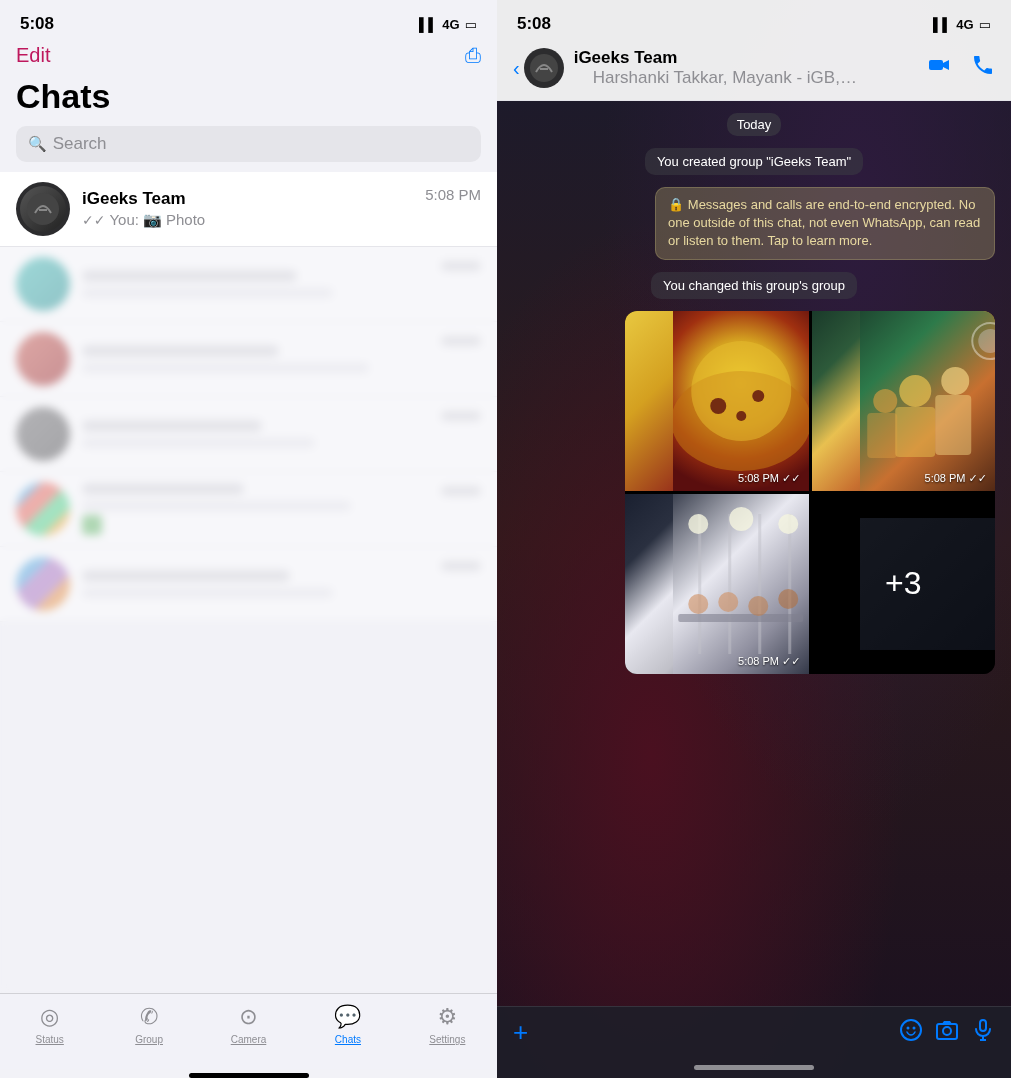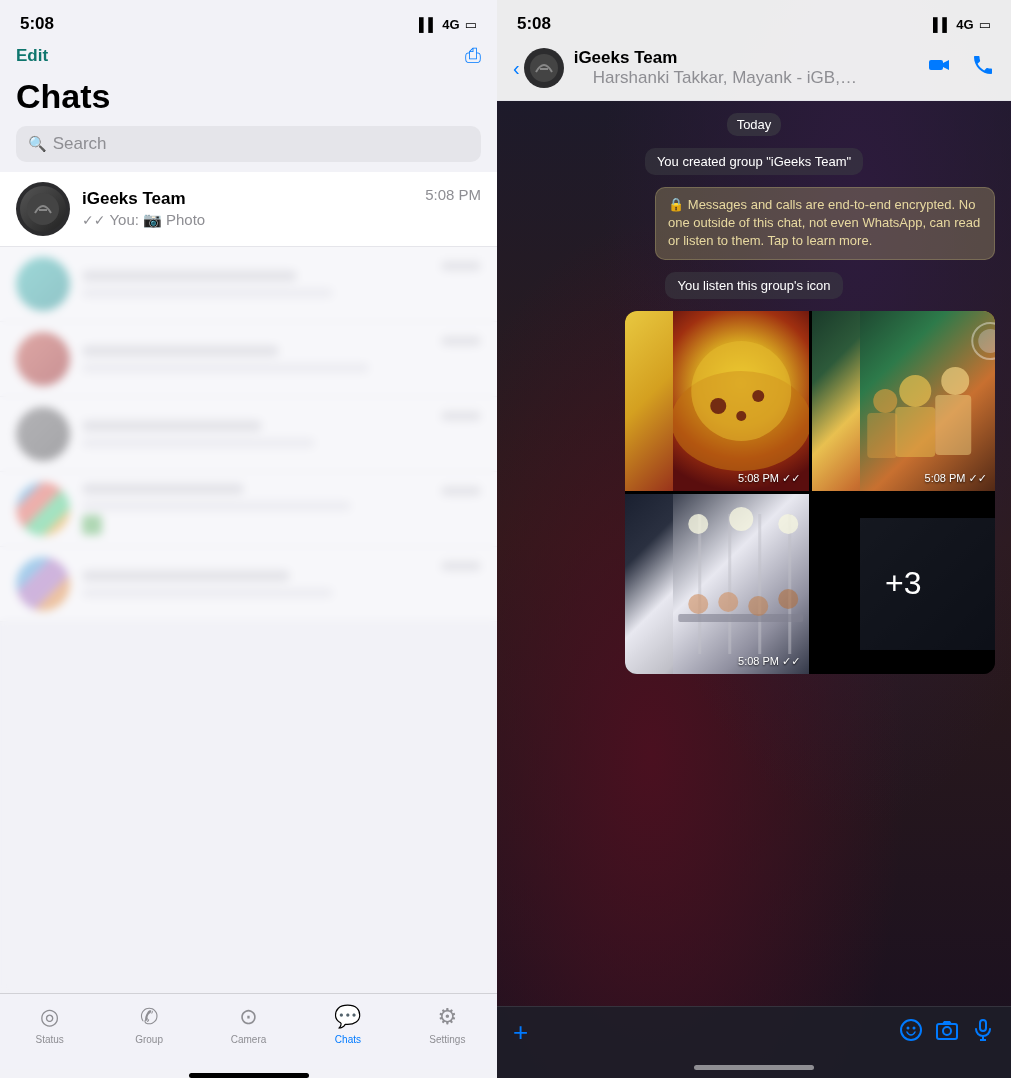--- a/index.html
+++ b/index.html
@@ -43,23 +43,23 @@
     .battery-icon { font-size: 13px; color: #000; }
 
     .top-bar {
       display: flex;
       justify-content: space-between;
       align-items: center;
       padding: 4px 16px 6px;
       background: #f2f2f7;
     }
     .edit-btn {
-      color: #0f766e;
-      font-size: 17px;
-      font-weight: 700;
+      color: #be185d;
+      font-size: 20px;
+      font-weight: 400;
     }
     .compose-icon {
       color: #007aff;
       font-size: 20px;
     }
 
     .chats-title {
       padding: 4px 16px 10px;
       font-size: 34px;
       font-weight: 700;
@@ -209,21 +209,21 @@
     }
     .nav-item {
       display: flex;
       flex-direction: column;
       align-items: center;
       gap: 4px;
       flex: 1;
     }
     .nav-icon { font-size: 22px; color: #8e8e93; }
     .nav-icon.active { color: #007aff; }
-    .nav-label { font-size: 10px; color: #8e8e93; }
+    .nav-label { font-size: 10px; color: #8e8e93; text-decoration: underline; }
     .nav-label.active { color: #007aff; }
     .home-indicator-left {
       width: 120px;
       height: 5px;
       background: #000;
       border-radius: 3px;
       margin: 4px auto 0;
       display: block;
     }
 
@@ -593,21 +593,21 @@
   </div>
 
   <div class="chat-content">
 
     <div class="date-badge">Today</div>
 
     <div class="system-msg">You created group "iGeeks Team"</div>
 
     <div class="encryption-msg">🔒 Messages and calls are end-to-end encrypted. No one outside of this chat, not even WhatsApp, can read or listen to them. Tap to learn more.</div>
 
-    <div class="icon-changed-msg">You listen this group's icon</div>
+    <div class="icon-changed-msg">You changed this group's group</div>
 
     <div class="photo-grid-container">
 
       <div class="photo-cell photo-cell-1">
         <svg width="100%" height="100%" viewBox="0 0 185 180" preserveAspectRatio="xMidYMid slice">
           <defs>
             <radialGradient id="g1" cx="50%" cy="40%" r="60%">
               <stop offset="0%" stop-color="#f0d030"></stop>
               <stop offset="40%" stop-color="#d4a020"></stop>
               <stop offset="70%" stop-color="#a03010"></stop>

